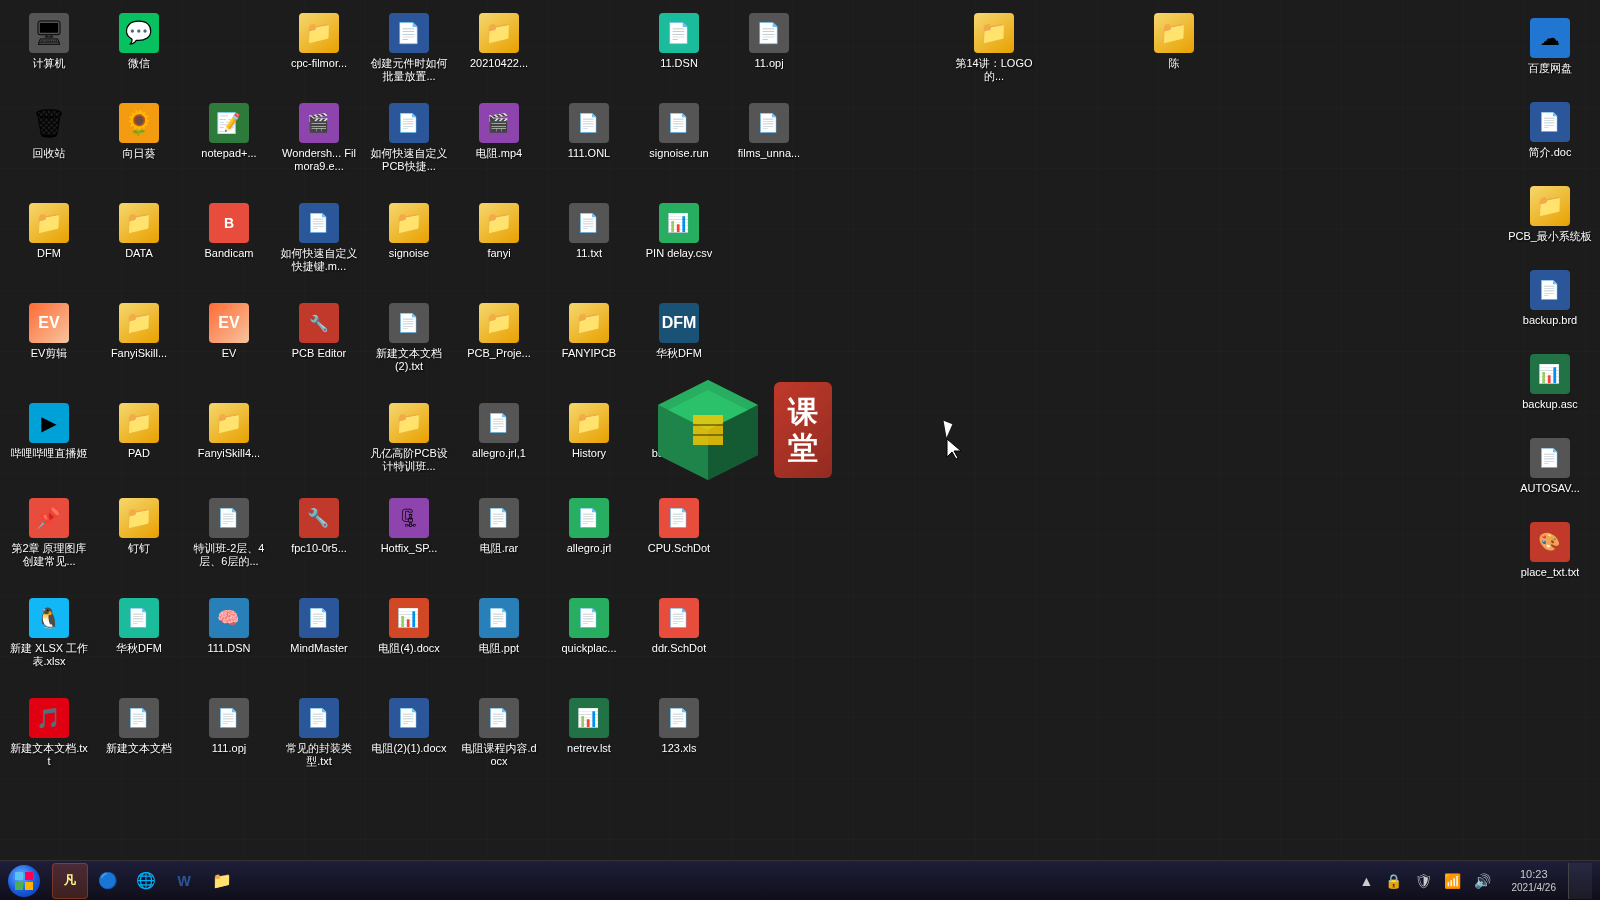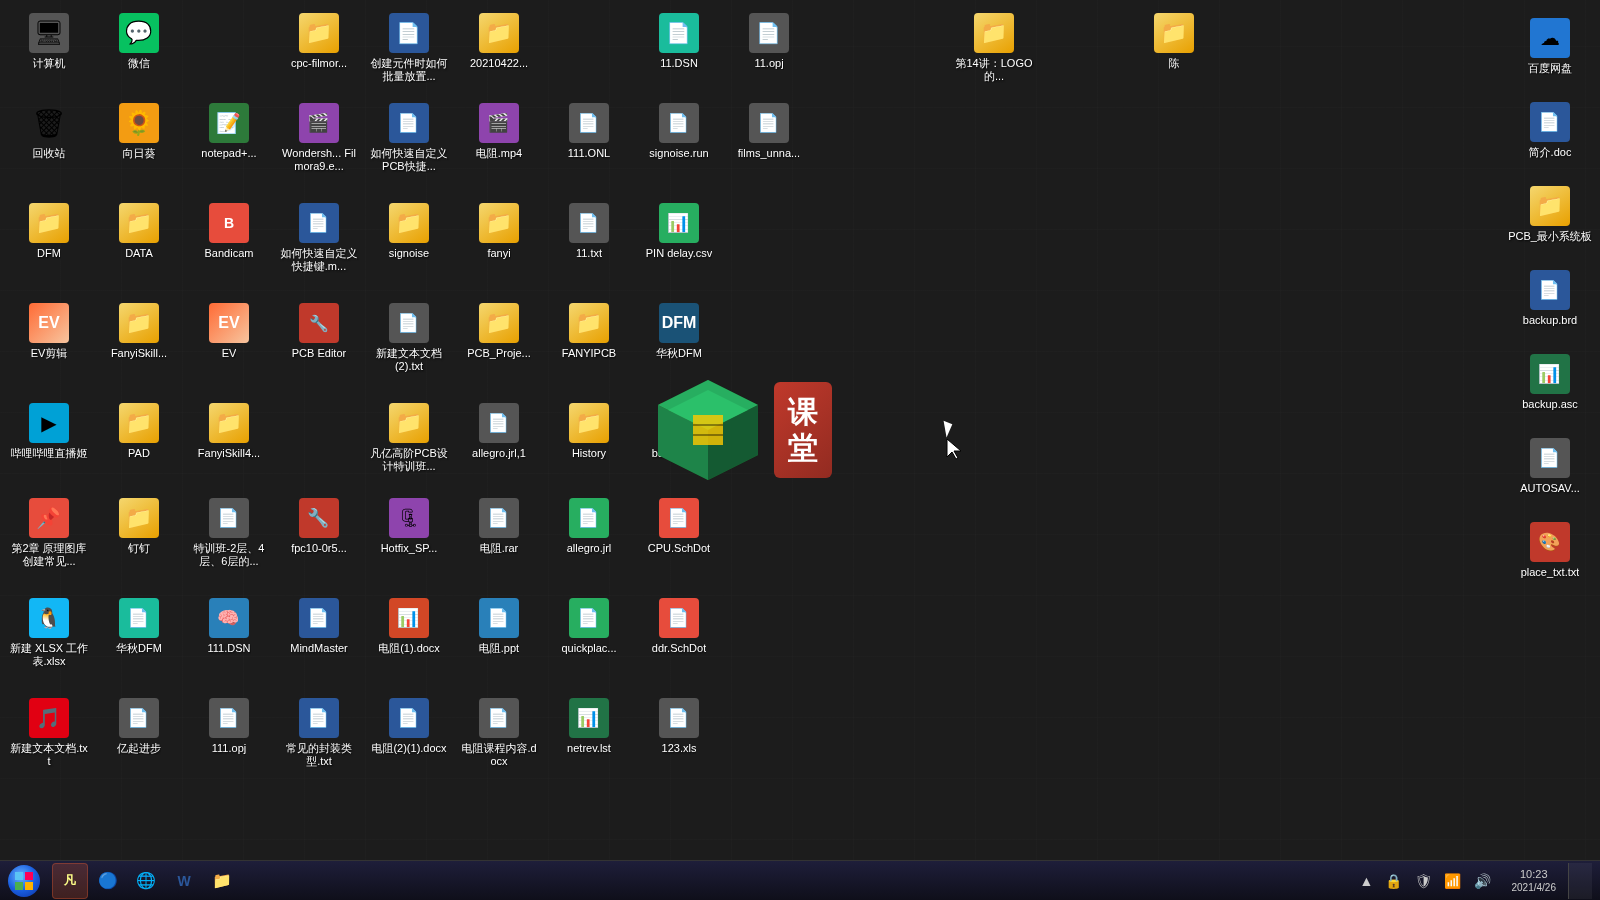--- a/index.html
+++ b/index.html
@@ -467,42 +467,42 @@
     <div class="desktop-icon" style="position:absolute; top:590px; left:185px;">
       <div class="icon-img" style="background:#2980b9; font-size:18px;">🧠</div>
       <span class="icon-label">111.DSN</span>
     </div>
     <div class="desktop-icon" style="position:absolute; top:590px; left:275px;">
       <div class="icon-img" style="background:#2b579a; font-size:18px;">📄</div>
       <span class="icon-label">MindMaster</span>
     </div>
     <div class="desktop-icon" style="position:absolute; top:590px; left:365px;">
       <div class="icon-img" style="background:#d24726; font-size:18px;">📊</div>
-      <span class="icon-label">电阻(1).docx</span>
+      <span class="icon-label">电阻(4).docx</span>
     </div>
     <div class="desktop-icon" style="position:absolute; top:590px; left:455px;">
       <div class="icon-img" style="background:#2980b9; font-size:18px;">📄</div>
       <span class="icon-label">电阻.ppt</span>
     </div>
     <div class="desktop-icon" style="position:absolute; top:590px; left:545px;">
       <div class="icon-img" style="background:#27ae60; font-size:18px;">📄</div>
       <span class="icon-label">quickplac...</span>
     </div>
     <div class="desktop-icon" style="position:absolute; top:590px; left:635px;">
       <div class="icon-img" style="background:#e74c3c; font-size:18px;">📄</div>
       <span class="icon-label">ddr.SchDot</span>
     </div>
 
     <div class="desktop-icon" style="position:absolute; top:690px; left:5px;">
       <div class="icon-img" style="background:#e10012; font-size:20px;">🎵</div>
       <span class="icon-label">新建文本文档.txt</span>
     </div>
     <div class="desktop-icon" style="position:absolute; top:690px; left:95px;">
       <div class="icon-img" style="background:#555; font-size:18px;">📄</div>
-      <span class="icon-label">亿起进步</span>
+      <span class="icon-label">新建文本文档</span>
     </div>
     <div class="desktop-icon" style="position:absolute; top:690px; left:185px;">
       <div class="icon-img" style="background:#555; font-size:18px;">📄</div>
       <span class="icon-label">111.opj</span>
     </div>
     <div class="desktop-icon" style="position:absolute; top:690px; left:275px;">
       <div class="icon-img" style="background:#2b579a; font-size:18px;">📄</div>
       <span class="icon-label">常见的封装类型.txt</span>
     </div>
     <div class="desktop-icon" style="position:absolute; top:690px; left:365px;">

